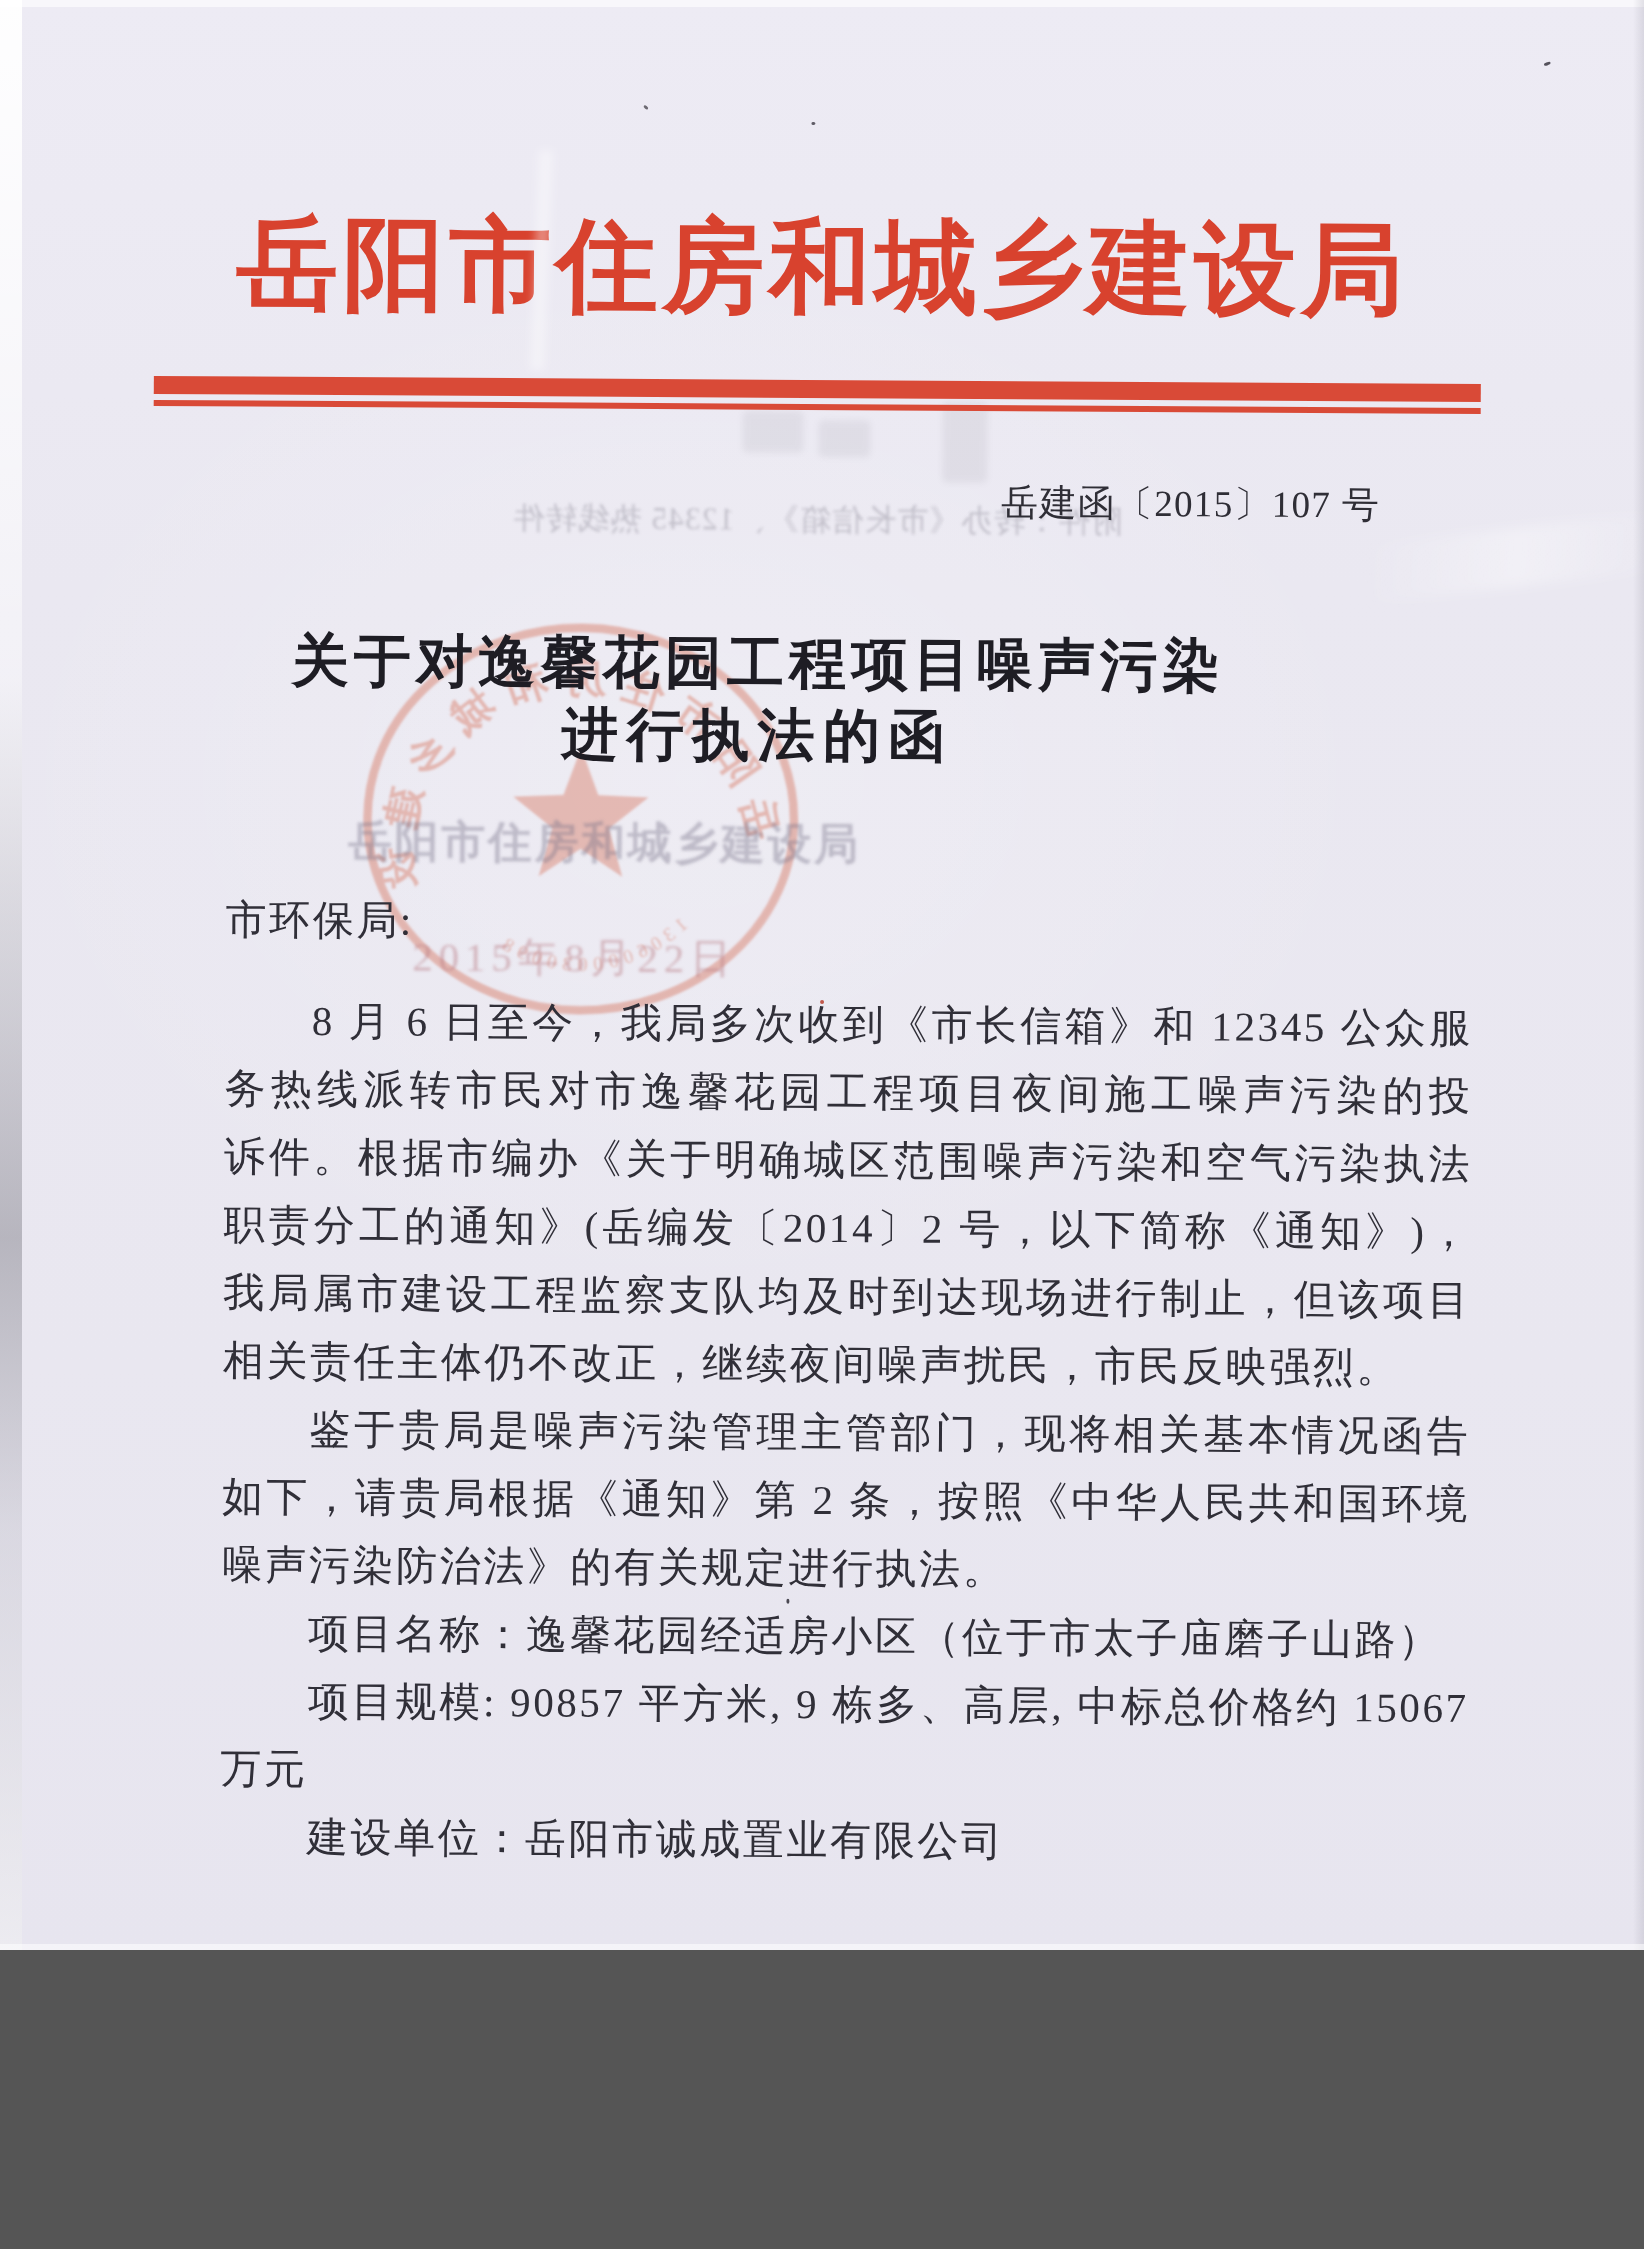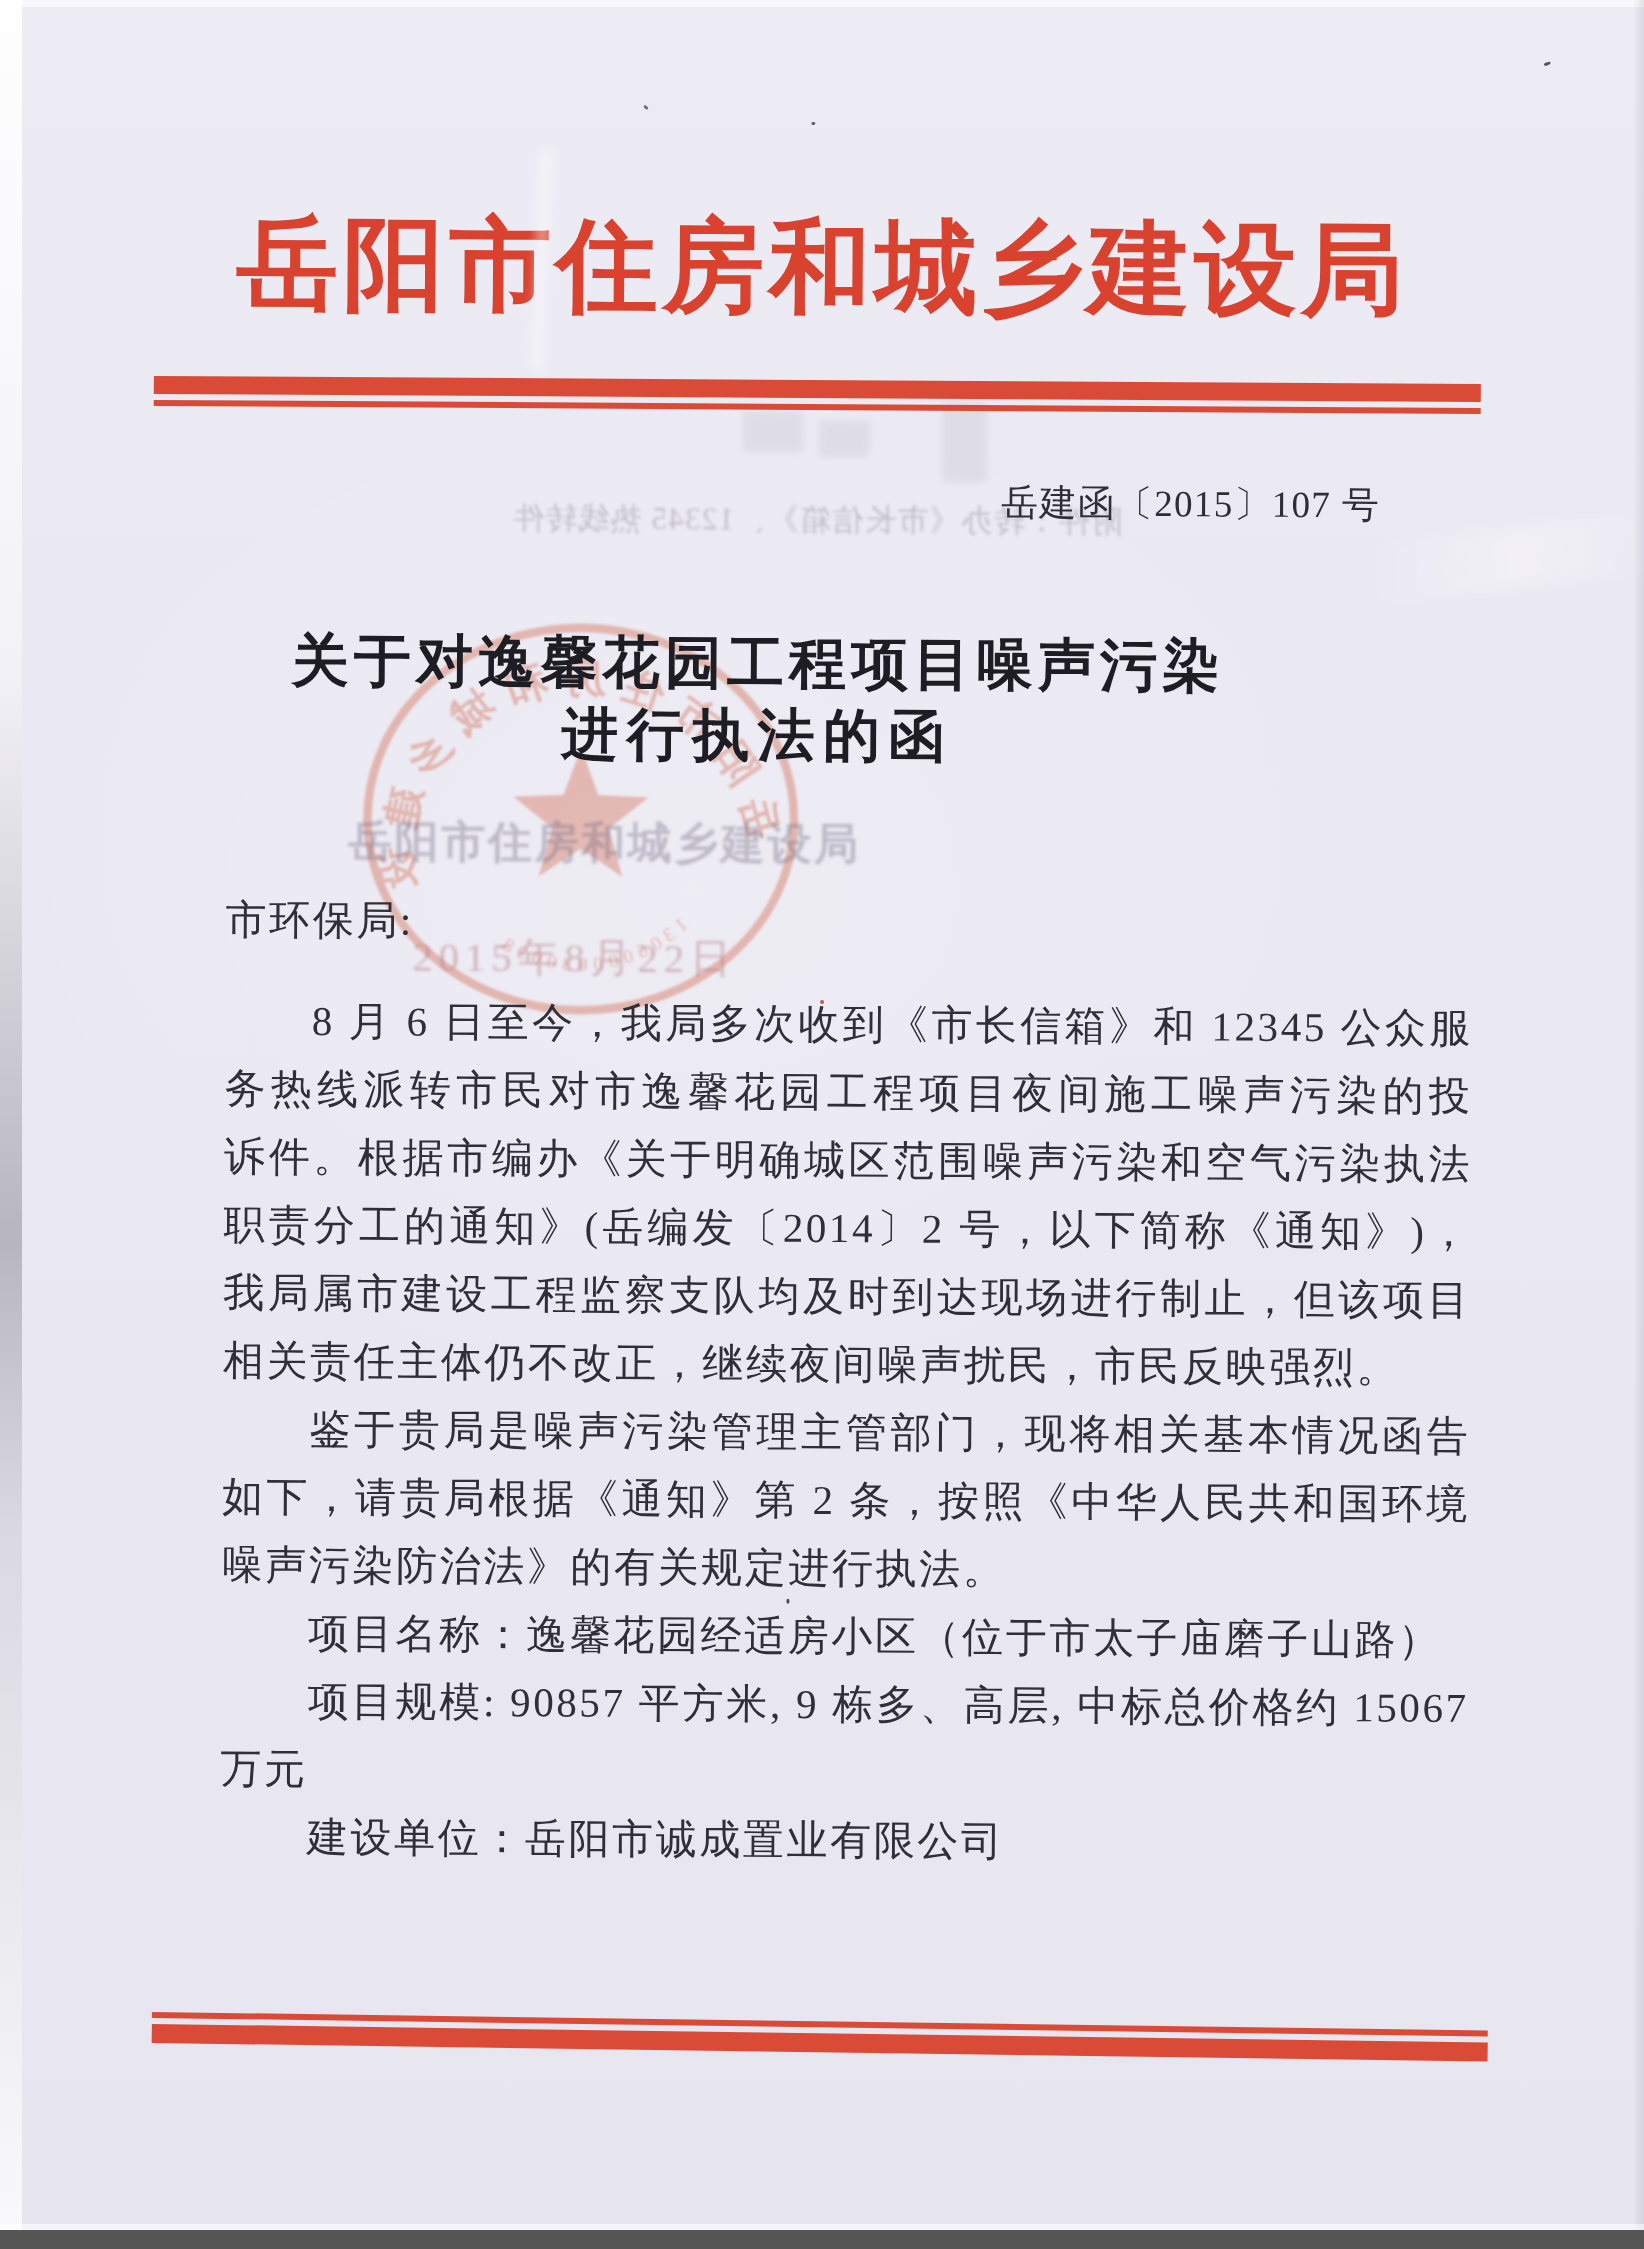--- a/index.html
+++ b/index.html
@@ -1,17 +1,17 @@
 <!DOCTYPE html>
 <html style="font-size:10.3px"><head>
 <meta charset="utf-8">
 <style>
   html,body{margin:0;padding:0;background:#555;}
   .page{
-    position:relative; width:1645px; height:2230px; overflow:hidden;
+    position:relative; width:1645px; height:1950px; overflow:hidden;
     background:
       radial-gradient(ellipse 1034px 776px at 42% 40%, rgba(255,255,255,0.20), rgba(255,255,255,0) 70%),
       linear-gradient(180deg, #edebf4 0%, #eae8f1 30%, #e9e7f0 70%, #e7e5ef 100%);
     font-family:"Liberation Serif","DejaVu Serif",serif;
   }
   .content{position:absolute;left:0;top:0;width:1645px;height:2250px;
     transform:rotate(0.35deg); transform-origin:821px 194px;}
   
   .agency{
     position:absolute; left:0; top:199px; width:1645px; margin:0;

